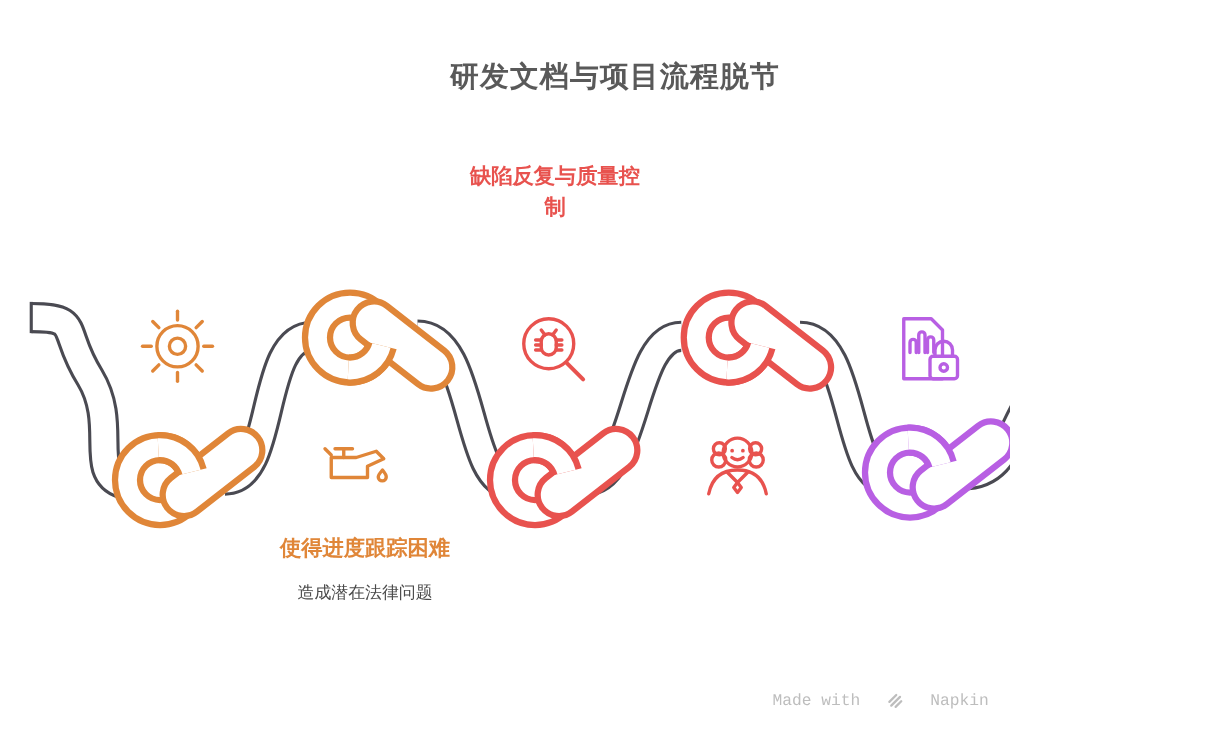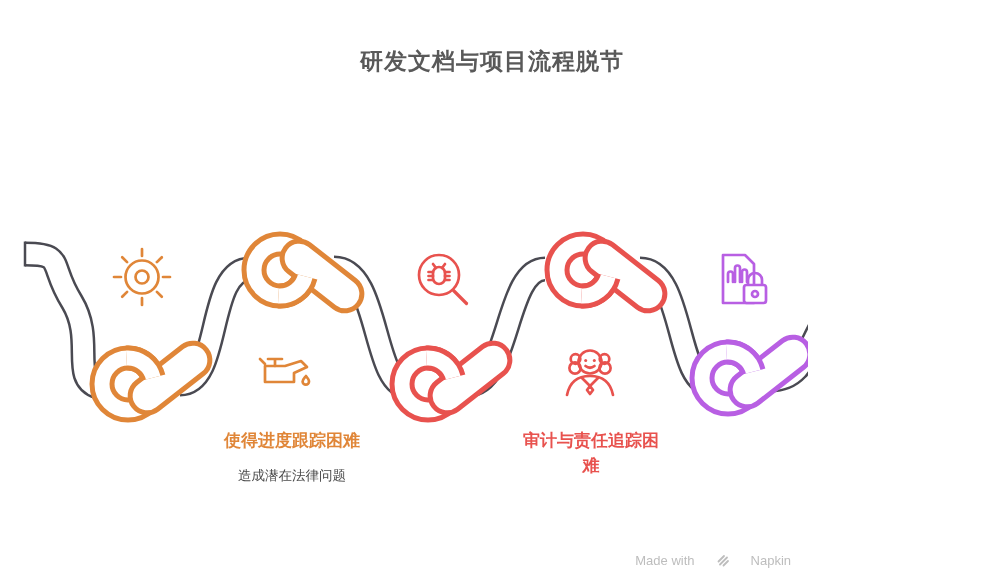--- a/index.html
+++ b/index.html
@@ -1,18 +1,18 @@
 <!DOCTYPE html>
 <html style="--c-orange: #E08638; --c-red: #E8524E; --c-purple: #B85FE3; --c-rope: #4A4A52; --c-title: #595959; --c-description: #4A4A4A; --c-footer: #BDBDBD;"><head>
 <meta charset="utf-8">
 <style>
   html,body{margin:0;padding:0;background:#fff;}
   #canvas{
     position:relative;width:808px;height:588px;background:#ffffff;overflow:hidden;
-    font-family:Liberation Sans, sans-serif;
+    font-family:Liberation Mono, monospace;
   }
   .main-title{
     position:absolute;top:46px;left:0;width:984px;text-align:center;
     font-size:23px;font-weight:700;color:var(--c-title);letter-spacing:1px;
   }
   .item{position:absolute;width:240px;text-align:center;}
   .item-title{font-size:17px;font-weight:700;line-height:25px;width:150px;margin:0 auto;}
   .item-desc{font-size:13.5px;color:var(--c-description);line-height:19px;margin-top:13px;}
   #rope-svg{position:absolute;left:0;top:0;}
   .st-orange{stroke:var(--c-orange);} .st-red{stroke:var(--c-red);}
@@ -126,27 +126,27 @@
       <path d="M-12,1 L-12,-7 A2.5,2.5 0 0 1 -7,-7 L-7,1"></path>
       <path d="M-5,1 L-5,-13 A2.5,2.5 0 0 1 0,-13 L0,1"></path>
       <path d="M2,1 L2,-9 A2.5,2.5 0 0 1 7,-9 L7,1"></path>
       <path d="M8,4 L8,-1 A7,7 0 0 1 22,-1 L22,4"></path>
       <rect x="4" y="4" width="22" height="18" rx="2.5" fill="#ffffff"></rect>
       <circle cx="15" cy="13" r="3"></circle>
     </g>
   </svg>
 
   <div class="item" style="left:324px;top:130px;">
+    <div class="item-title" style="color: rgb(232, 82, 78);">缺陷反复与质量控制</div>
   </div>
   <div class="item" style="left:172px;top:428px;">
     <div class="item-title" style="color: rgb(224, 134, 56);">使得进度跟踪困难</div>
     <div class="item-desc">造成潜在法律问题</div>
   </div>
   <div class="item" style="left:471px;top:428px;">
-    <div class="item-title" style="color: rgb(232, 82, 78);">审计与责任追踪困难</div>
   </div>
 
   <a class="footer" href="#">
     <span>Made with</span>
     <svg width="14" height="14" viewBox="0 0 14 14">
       <g stroke="#BDBDBD" stroke-width="1.8" stroke-linecap="round" fill="none">
         <path d="M2.5,8.5 L8,3"></path>
         <path d="M4,11.5 L11,4.5"></path>
         <path d="M7.5,12.5 L12,8"></path>
       </g>

